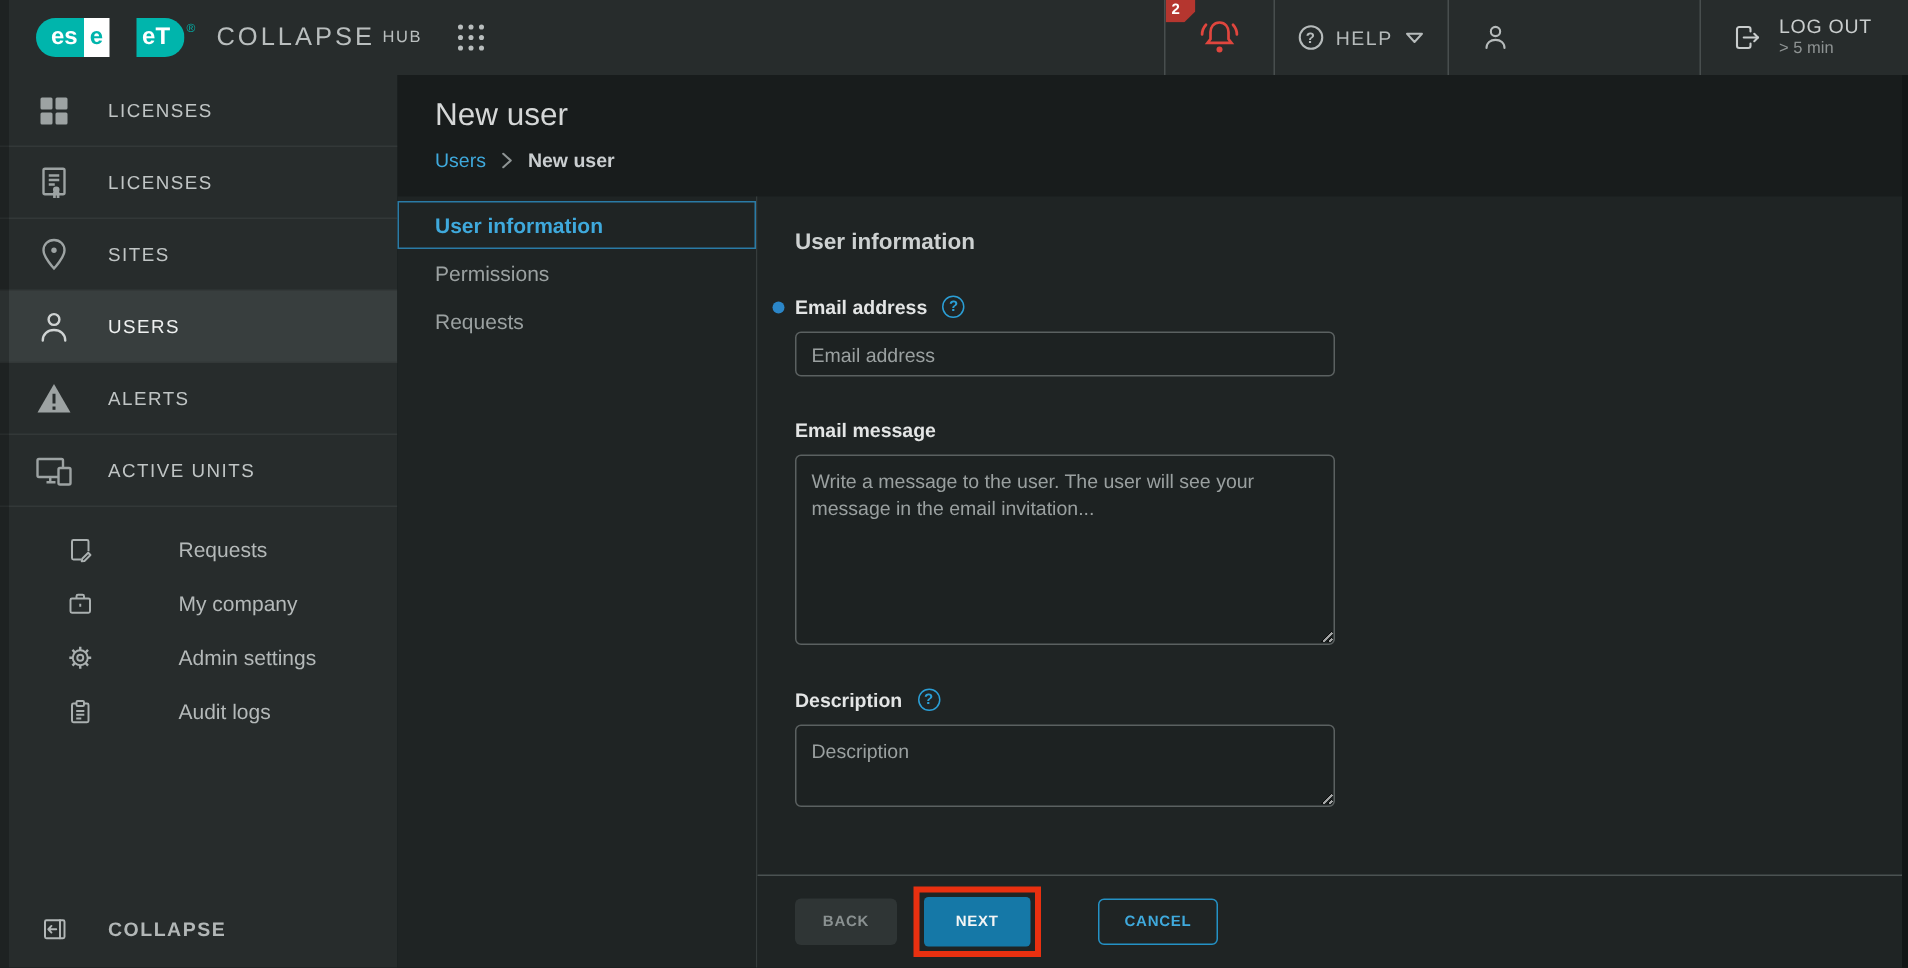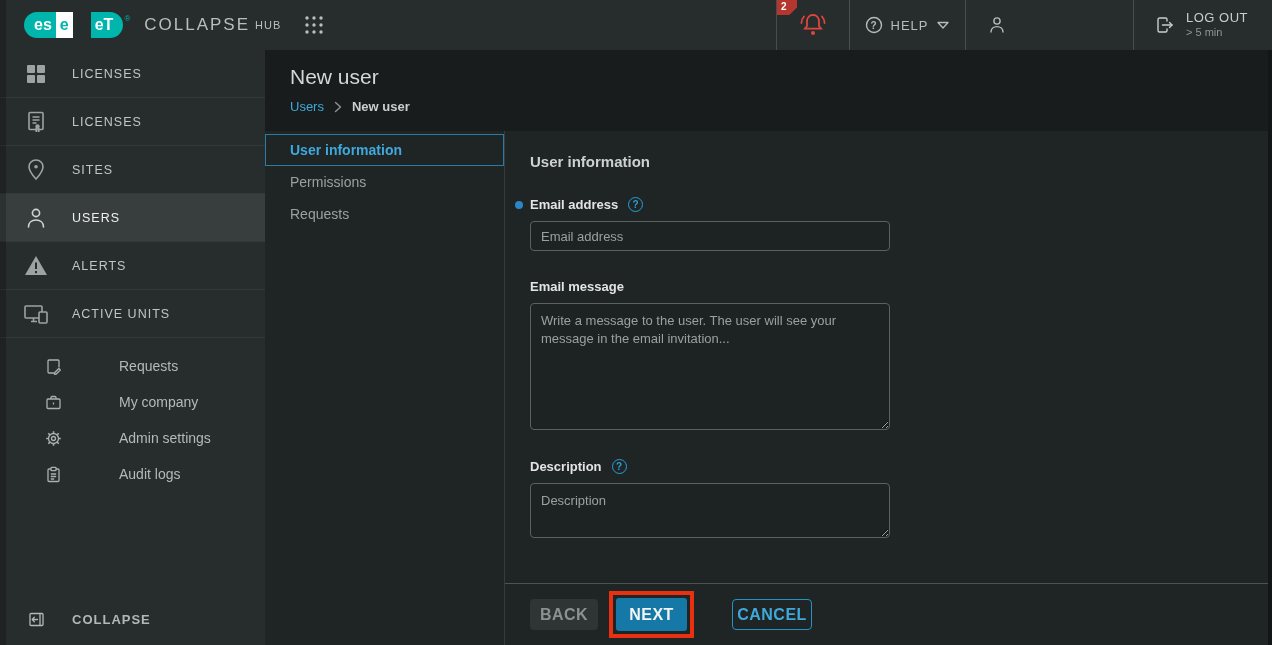--- a/index.html
+++ b/index.html
@@ -96,21 +96,21 @@
     font-family:"Liberation Sans", sans-serif; line-height:1.35; }
   .ta-message { height:127px; }
   .row-desc { margin-top:29px; }
   .ta-desc { height:55px; }
   .help-icon { width:15px; height:15px; border:1.5px solid #2b9fd6; border-radius:50%;
     color:#2b9fd6; font-size:10px; font-weight:bold; display:flex;
     align-items:center; justify-content:center; cursor:pointer; }
   .footer { position:absolute; left:0; right:0; bottom:0; height:62px;
     border-top:1px solid #4b5252; display:flex; align-items:center;
     padding-left:25px; background:#1f2424; }
-  .btn { font-family:"Liberation Sans", sans-serif; font-size:16px; font-weight:bold;
+  .btn { font-family:"Liberation Sans", sans-serif; font-size:10px; font-weight:bold;
     border-radius:4px; cursor:pointer; letter-spacing:0.5px; }
   .btn-back { width:68px; height:31px; background:#2f3535; color:#8a9191; border:none; }
   .annotation-box { border:4px solid #e93010; padding:3px; margin-left:11px;
     display:inline-flex; }
   .btn-next { width:71px; height:33px; background:#1578a7; color:#f3f5f5; border:none;
     border-radius:3px; }
   .btn-cancel { width:80px; height:31px; background:transparent; color:#3fa9dc;
     border:1px solid #2492c6; margin-left:38px; }
   .scroll-gutter { position:absolute; right:0; top:0; bottom:0; width:4px;
     background:#121616; }

